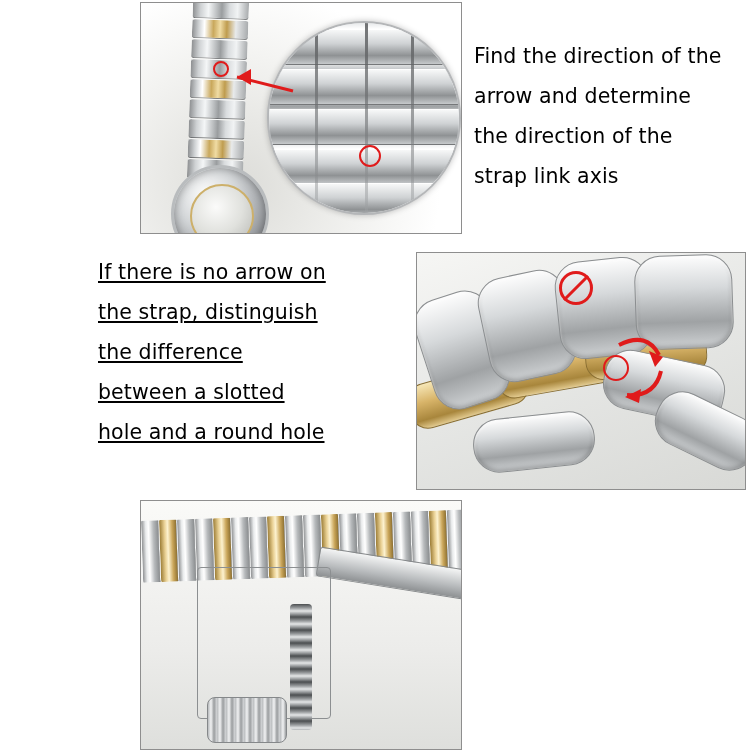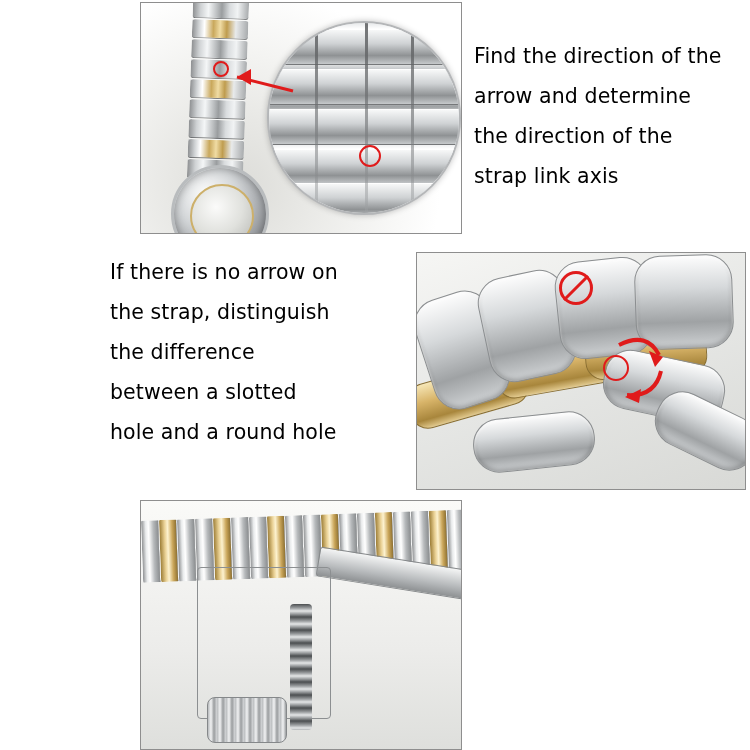--- a/index.html
+++ b/index.html
@@ -316,21 +316,21 @@
       <line x1="152" y1="88" x2="96" y2="74" stroke="#e01b1b" stroke-width="3"></line>
       <polygon points="96,74 110,66 110,82" fill="#e01b1b"></polygon>
     </svg>
   </div>
 
   <div class="textblock" id="text-1" style="left:430px;top:36px;width:300px;">Find the direction of the
 arrow and determine
 the direction of the
 strap link axis</div>
 
-  <div class="textblock" id="text-2" style="left:66px;top:252px;width:300px;">If there is no arrow on
+  <div class="textblock" id="text-2" style="left:54px;top:252px;width:300px;text-decoration:underline;">If there is no arrow on
 the strap, distinguish
 the difference
 between a slotted
 hole and a round hole</div>
 
   <div class="panel" id="panel-2">
     <div class="p2-bg"></div>
 
     <div class="p2-gold" style="left:-10px;top:118px;width:120px;height:44px;transform:rotate(-16deg)"></div>
     <div class="p2-gold" style="left:78px;top:92px;width:120px;height:44px;transform:rotate(-10deg)"></div>

